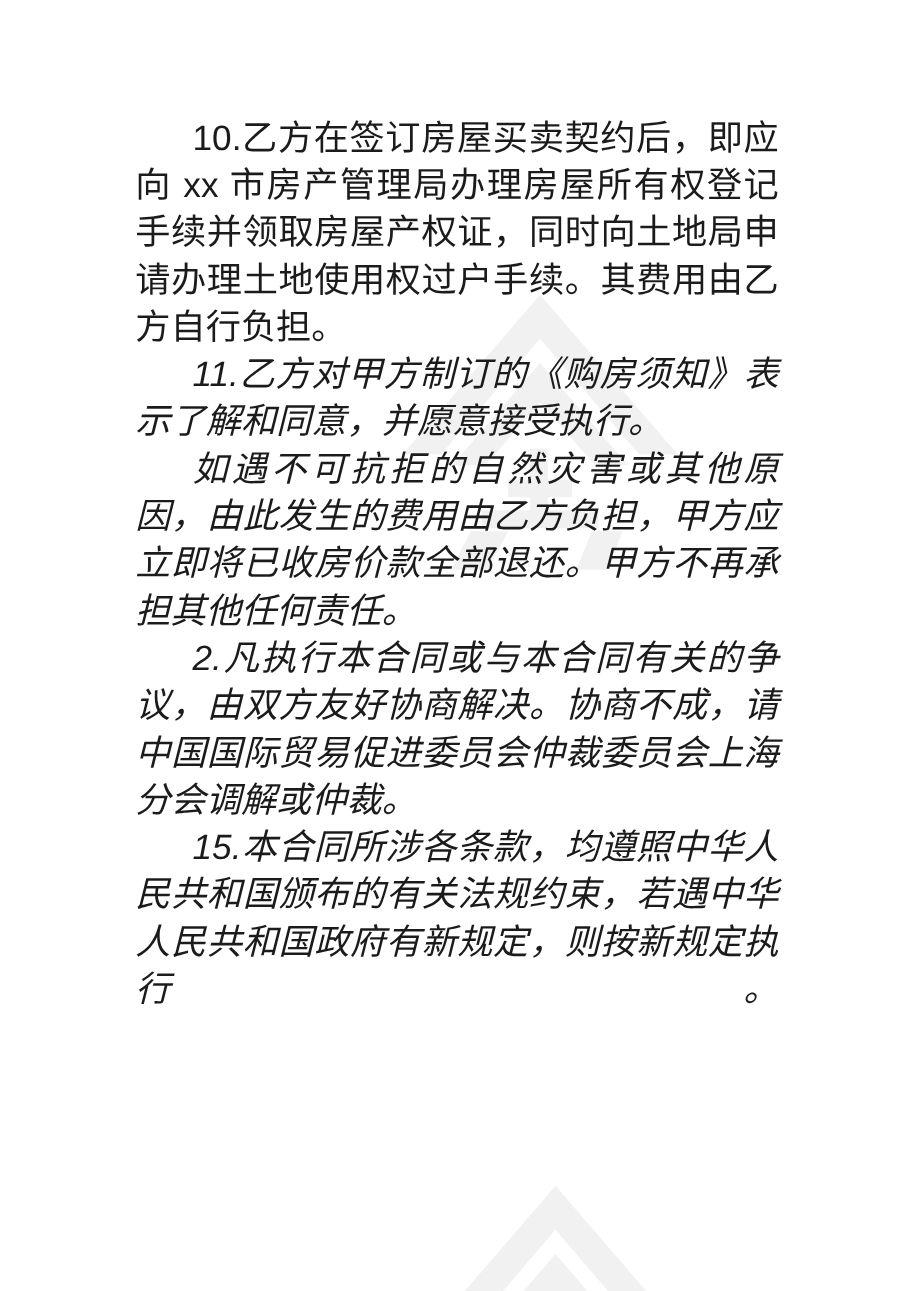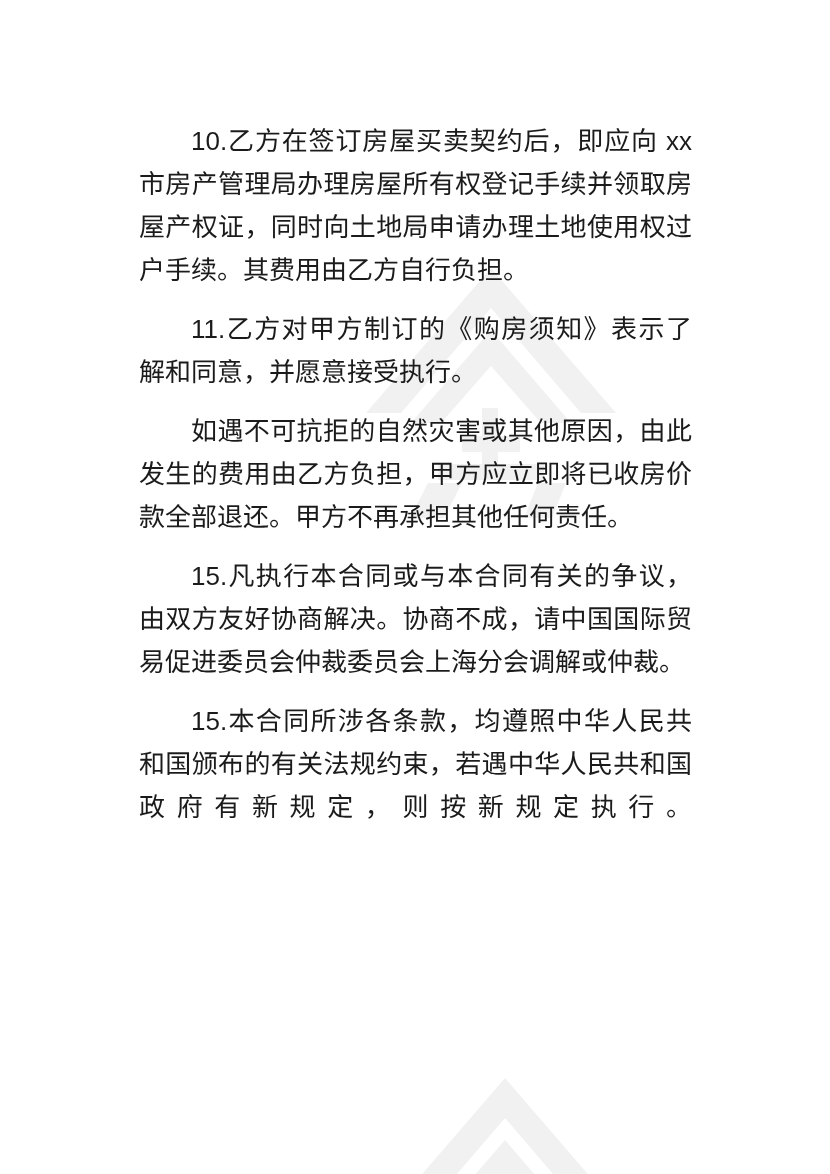--- a/index.html
+++ b/index.html
@@ -47,37 +47,38 @@
   }
   
   .content {
     position: absolute;
     left: 123px;
     top: 104px;
     width: 585px;
     z-index: 2;
   }
   .para {
-    margin: 16px;
-    font-size: 26px;
+    margin: 0;
+    font-size: 32px;
     line-height: 43px;
     color: #1b1b1b;
     text-align: justify;
     text-justify: inter-character;
     text-align-last: left;
     letter-spacing: 0;
     font-weight: 400;
     text-indent: 52px;
     word-break: break-all;
   }
   .para.no-indent-last {
     text-align-last: justify;
   }
   .para + .para {
     margin-top: 0;
+    font-style: italic;
   }
 </style>
 </head>
 <body>
 
 <div class="page">
 
   <div class="watermark-layer">
     <svg class="watermark-mark wm-top" viewBox="0 0 250 290">
       <g fill="#f1f1f1">
@@ -100,17 +101,17 @@
         <polygon points="62,215 96,215 78,250 44,250"></polygon>
         <polygon points="172,215 200,215 186,250 158,250"></polygon>
       </g>
     </svg>
   </div>
 
   <div class="content">
     <p class="para">10.乙方在签订房屋买卖契约后，即应向 xx 市房产管理局办理房屋所有权登记手续并领取房屋产权证，同时向土地局申请办理土地使用权过户手续。其费用由乙方自行负担。</p>
     <p class="para">11.乙方对甲方制订的《购房须知》表示了解和同意，并愿意接受执行。</p>
     <p class="para">如遇不可抗拒的自然灾害或其他原因，由此发生的费用由乙方负担，甲方应立即将已收房价款全部退还。甲方不再承担其他任何责任。</p>
-    <p class="para">15.凡执行本合同或与本合同有关的争议，由双方友好协商解决。协商不成，请中国国际贸易促进委员会仲裁委员会上海分会调解或仲裁。</p>
+    <p class="para">2.凡执行本合同或与本合同有关的争议，由双方友好协商解决。协商不成，请中国国际贸易促进委员会仲裁委员会上海分会调解或仲裁。</p>
     <p class="para no-indent-last">15.本合同所涉各条款，均遵照中华人民共和国颁布的有关法规约束，若遇中华人民共和国政府有新规定，则按新规定执行。</p>
   </div>
 
 </div>
 
 </body></html>

